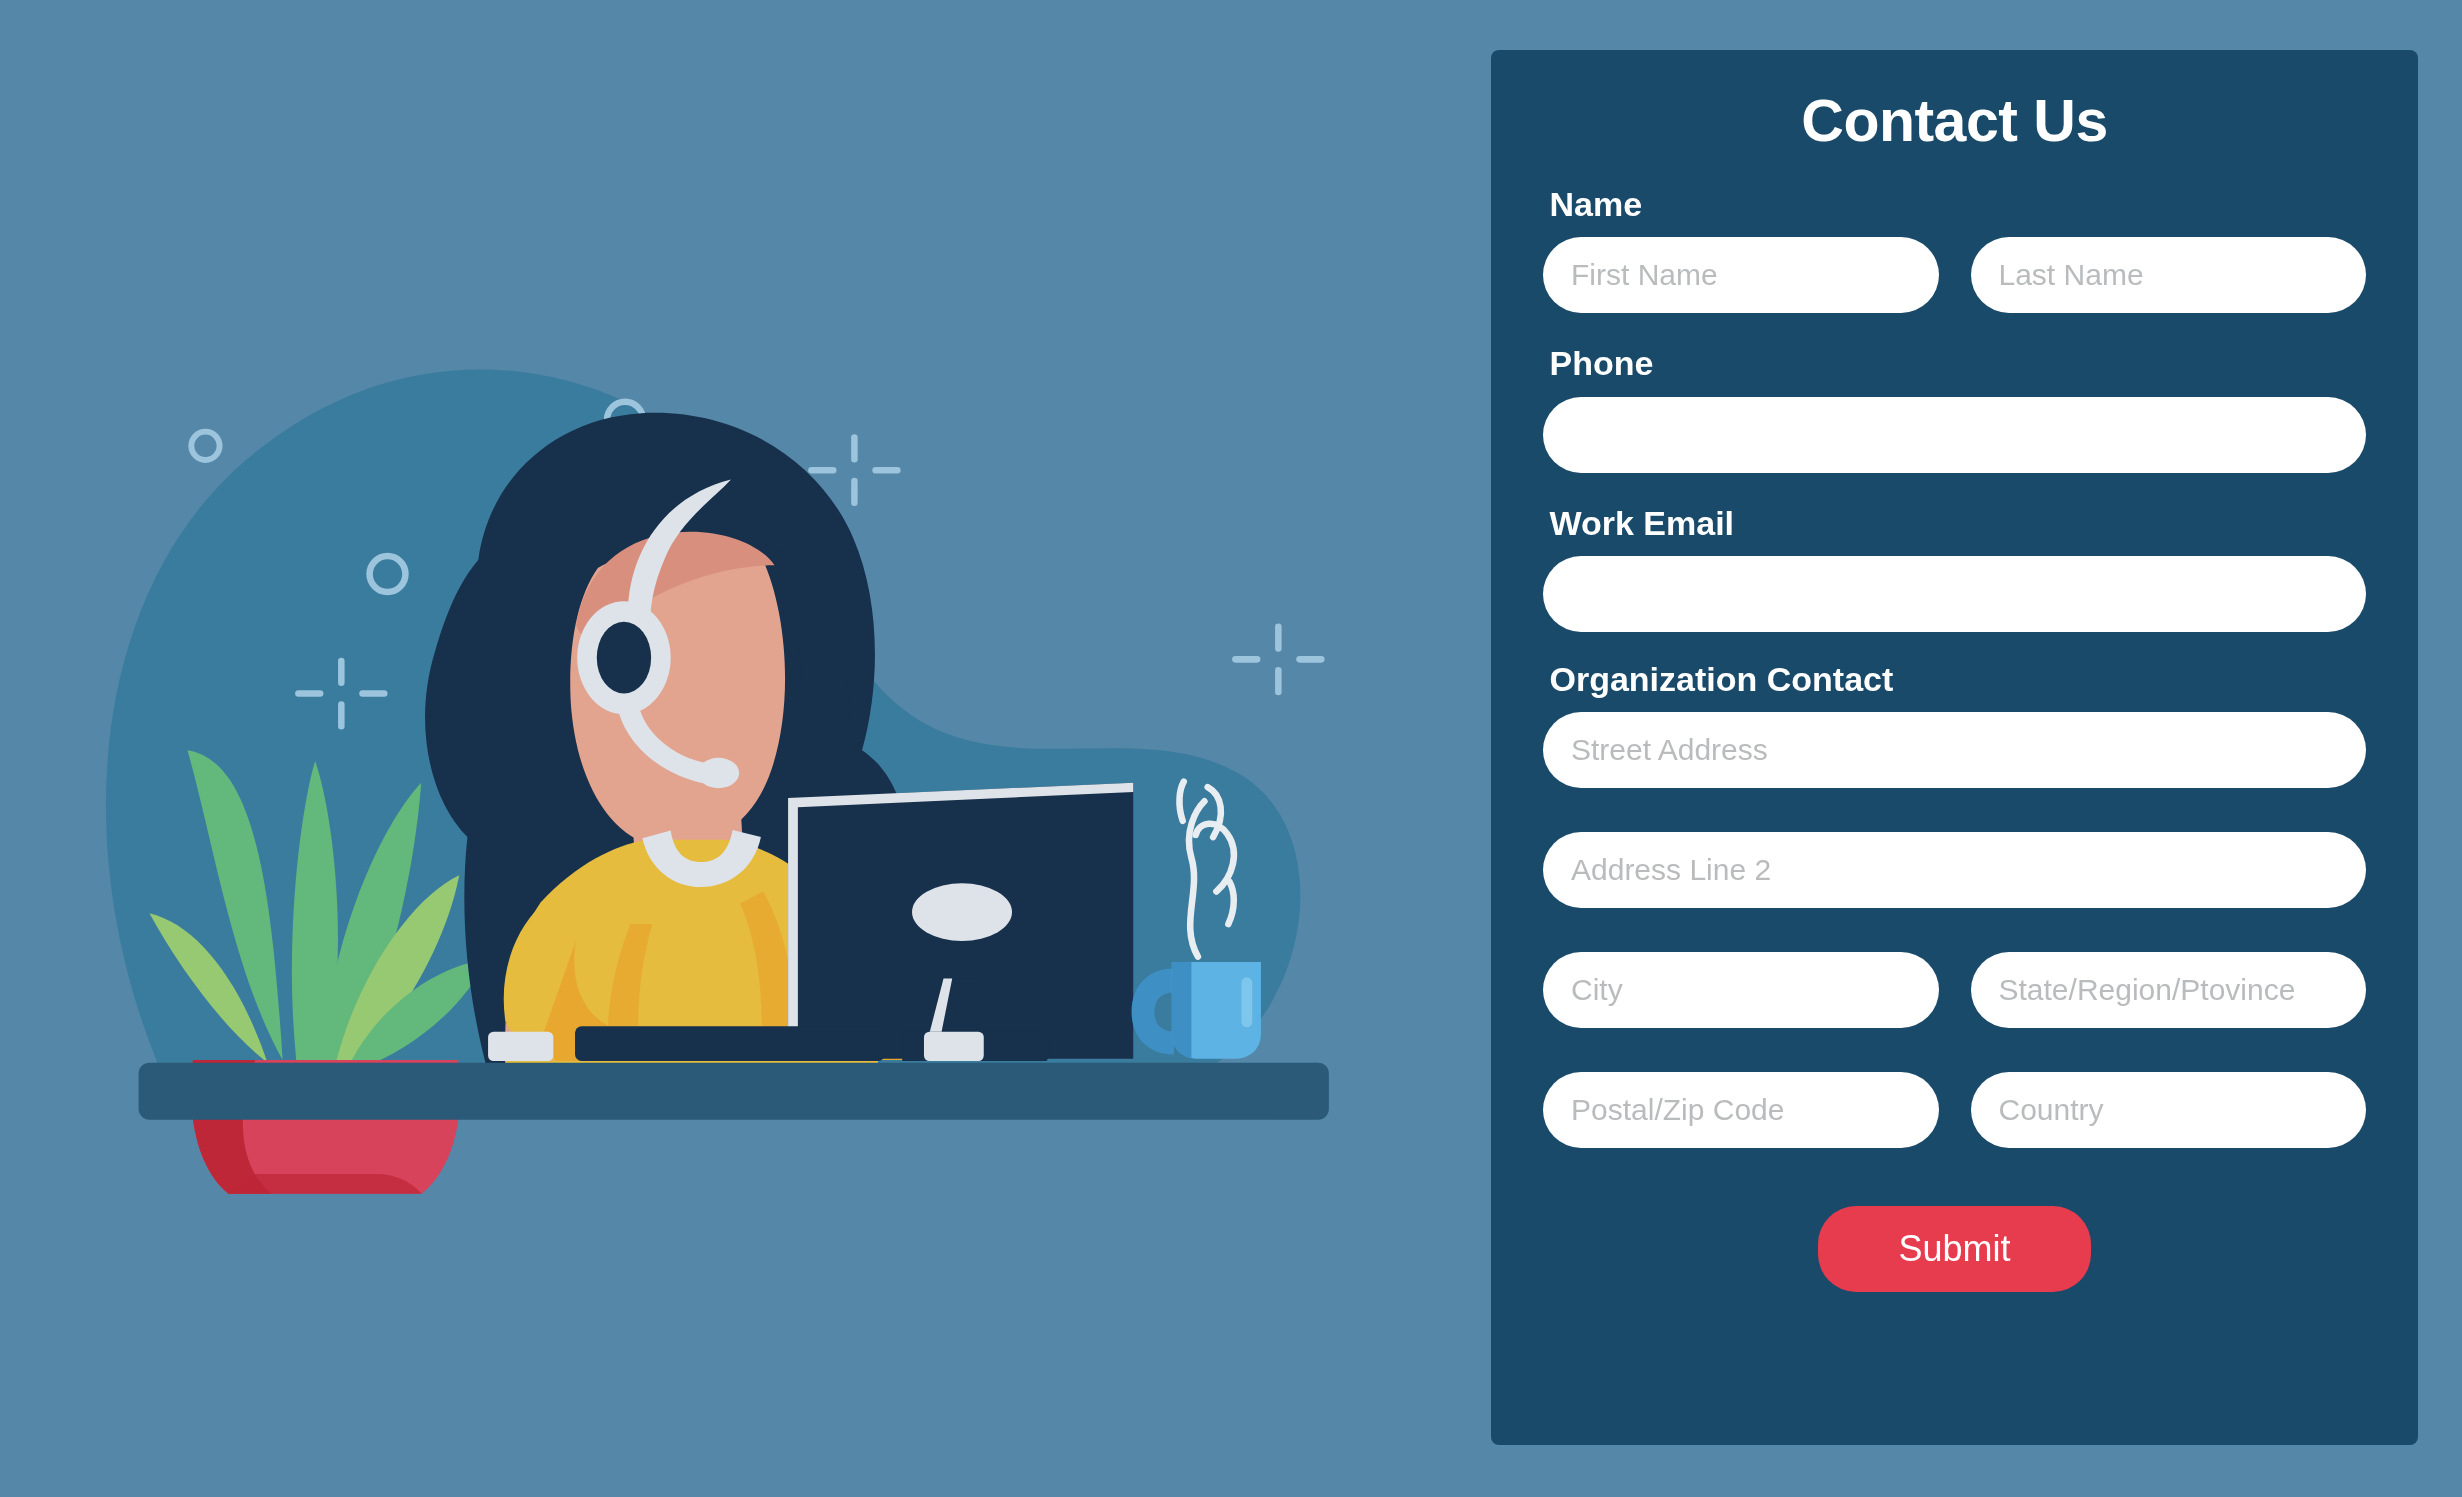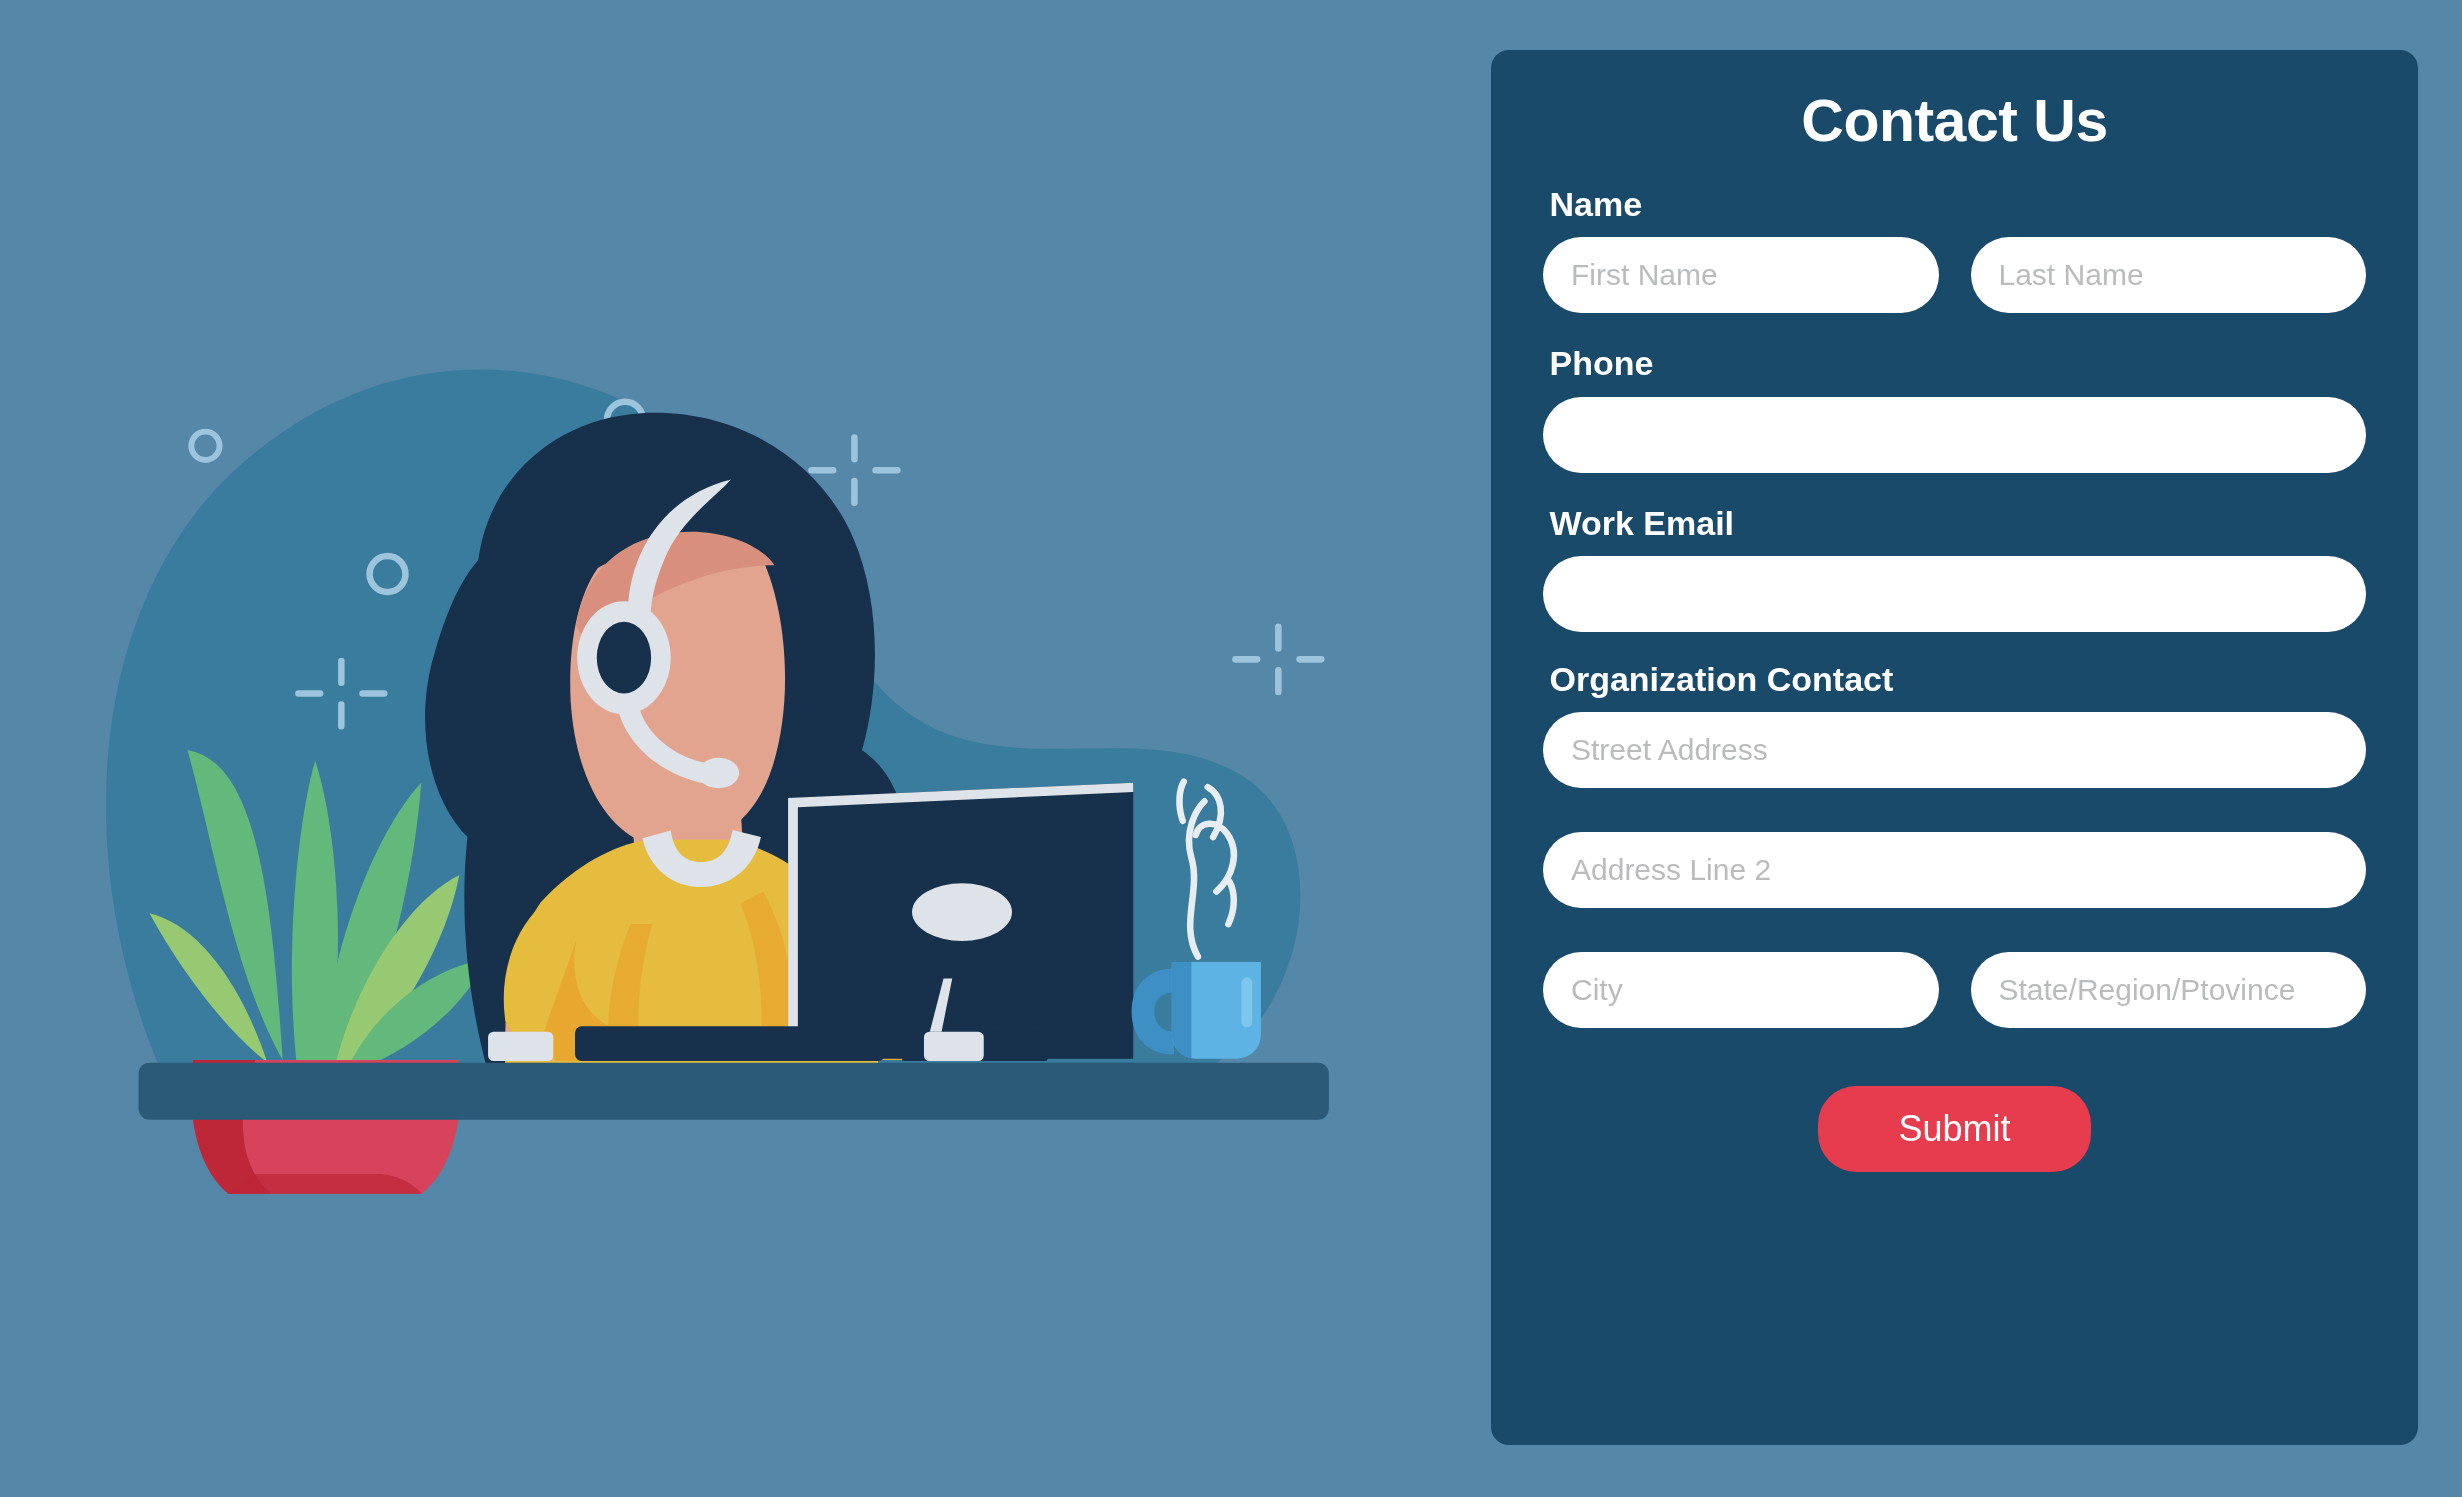--- a/index.html
+++ b/index.html
@@ -16,21 +16,21 @@
   
   .illus{position:absolute;left:0;top:0;width:1424px;height:1497px;}
   .illus svg{position:absolute;left:0;top:0;width:1424px;height:1497px;display:block;}
 
   
   .panel{
     position:absolute;
     left:1491px;top:50px;
     width:927px;height:1395px;
     background:#1A4A69;
-    border-radius:18px;
+    border-radius:8px;
     box-sizing:border-box;
     padding:0 52px;
   }
   .panel-title{
     margin:0;
     padding-top:39px;
     text-align:center;
     color:#FFFFFF;
     font-size:59px;
     font-weight:bold;
@@ -268,20 +268,24 @@
         <div class="row">
           <input class="inp" type="text" placeholder="Street Address" style="">
         </div>
         <div class="row">
           <input class="inp" type="text" placeholder="Address Line 2" style="">
         </div>
         <div class="row">
           <input class="inp" type="text" placeholder="City" style="">
           <input class="inp" type="text" placeholder="State/Region/Ptovince" style="">
         </div>
+        <div class="row">
+          <input class="inp" type="text" placeholder="Postal/Zip Code" style="">
+          <input class="inp" type="text" placeholder="Country" style="">
+        </div>
       </div>
     </div>
 
     <div class="submit-wrap">
       <button class="submit-btn">Submit</button>
     </div>
 
   </div>
 
 </div>

